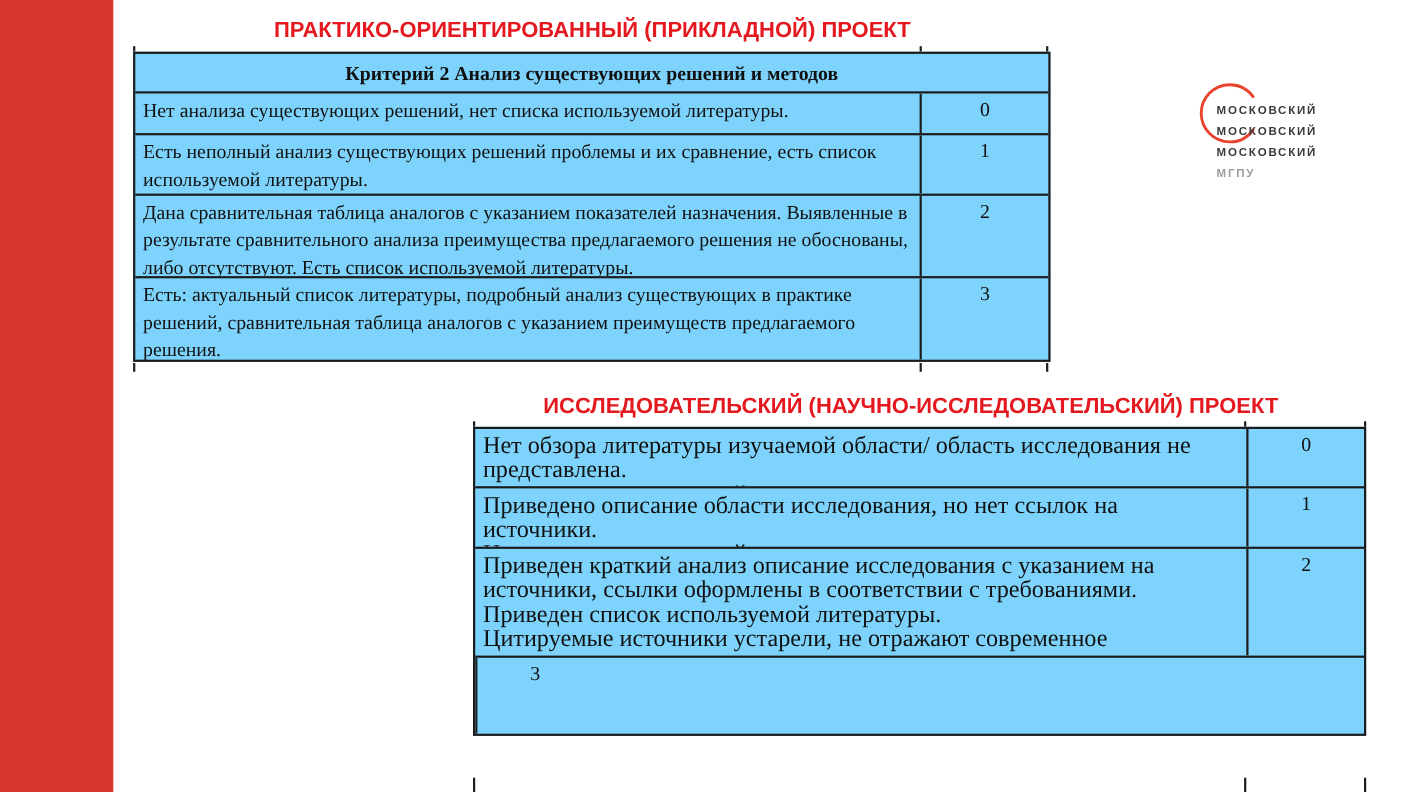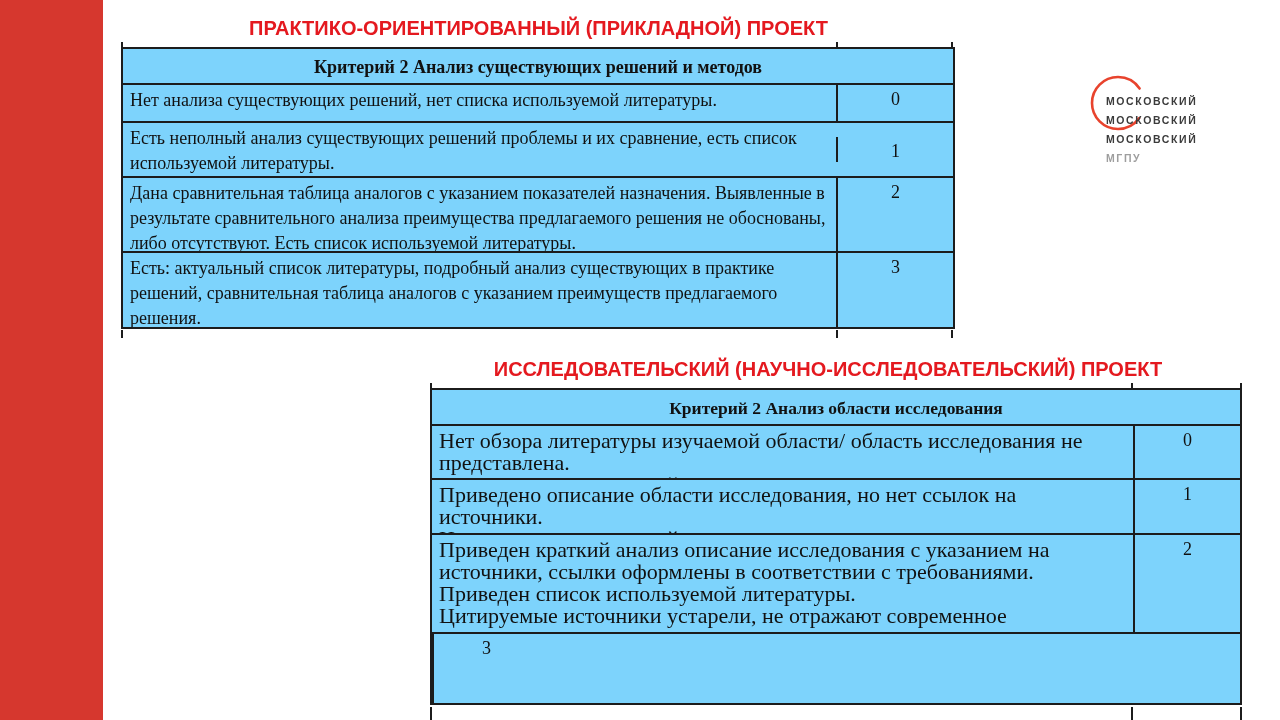--- a/index.html
+++ b/index.html
@@ -100,21 +100,21 @@
   <div class="stub" style="left:951px;top:42px;height:5px;"></div>
 
   <div class="tbl tbl1">
     <div class="thead">
       <span>Критерий 2 Анализ существующих решений и методов</span>
     </div>
     <div class="trow" style="height:38px;">
       <div class="tcell">Нет анализа существующих решений, нет списка используемой литературы.</div>
       <div class="score">0</div>
     </div>
-    <div class="trow" style="height:55px;align-items:center;">
+    <div class="trow" style="height:55px;">
       <div class="tcell">Есть неполный анализ существующих решений проблемы и их сравнение, есть список используемой литературы.</div>
       <div class="score">1</div>
     </div>
     <div class="trow" style="height:75px;justify-content:center;">
       <div class="tcell">Дана сравнительная таблица аналогов с указанием показателей назначения. Выявленные в результате сравнительного анализа преимущества предлагаемого решения не обоснованы, либо отсутствуют. Есть список используемой литературы.</div>
       <div class="score">2</div>
     </div>
     <div class="trow last" style="height:74px;">
       <div class="tcell">Есть: актуальный список литературы, подробный анализ существующих в практике решений, сравнительная таблица аналогов с указанием преимуществ предлагаемого решения.</div>
       <div class="score">3</div>
@@ -125,23 +125,20 @@
   <div class="stub" style="left:836px;top:330px;height:8px;"></div>
   <div class="stub" style="left:951px;top:330px;height:8px;"></div>
 
   <div class="slide-title title-2">ИССЛЕДОВАТЕЛЬСКИЙ (НАУЧНО-ИССЛЕДОВАТЕЛЬСКИЙ) ПРОЕКТ</div>
 
   <div class="stub" style="left:430px;top:383px;height:5px;"></div>
   <div class="stub" style="left:1131px;top:383px;height:5px;"></div>
   <div class="stub" style="left:1240px;top:383px;height:5px;"></div>
 
   <div class="tbl tbl2">
-    <div class="thead">
-      <span>Критерий 2 Анализ области исследования</span>
-    </div>
     <div class="trow" style="height:54px;">
       <div class="tcell">Нет обзора литературы изучаемой области/ область исследования не представлена.
 Нет списка используемой литературы.</div>
       <div class="score">0</div>
     </div>
     <div class="trow" style="height:55px;">
       <div class="tcell">Приведено описание области исследования, но нет ссылок на источники.
 Нет списка используемой актуальны.</div>
       <div class="score">1</div>
     </div>

